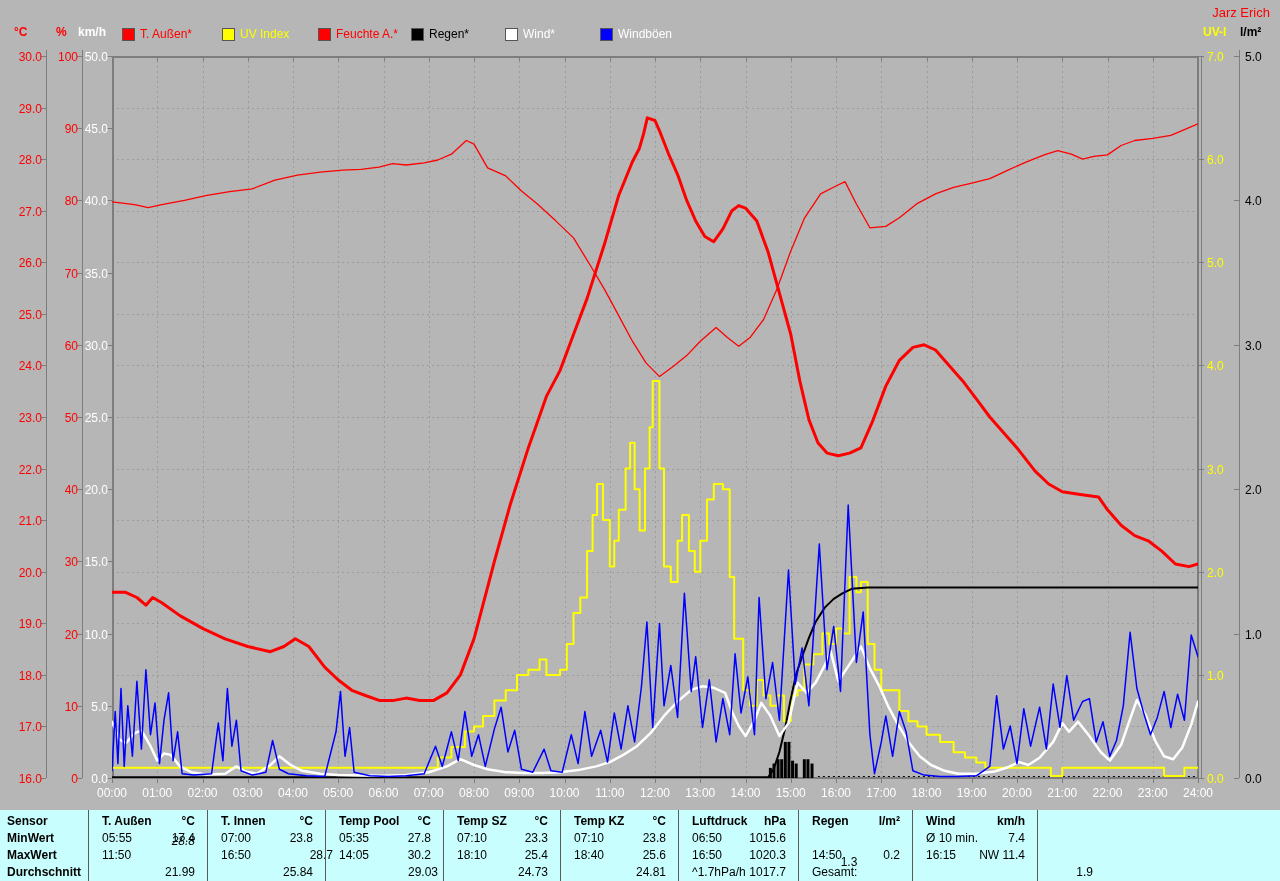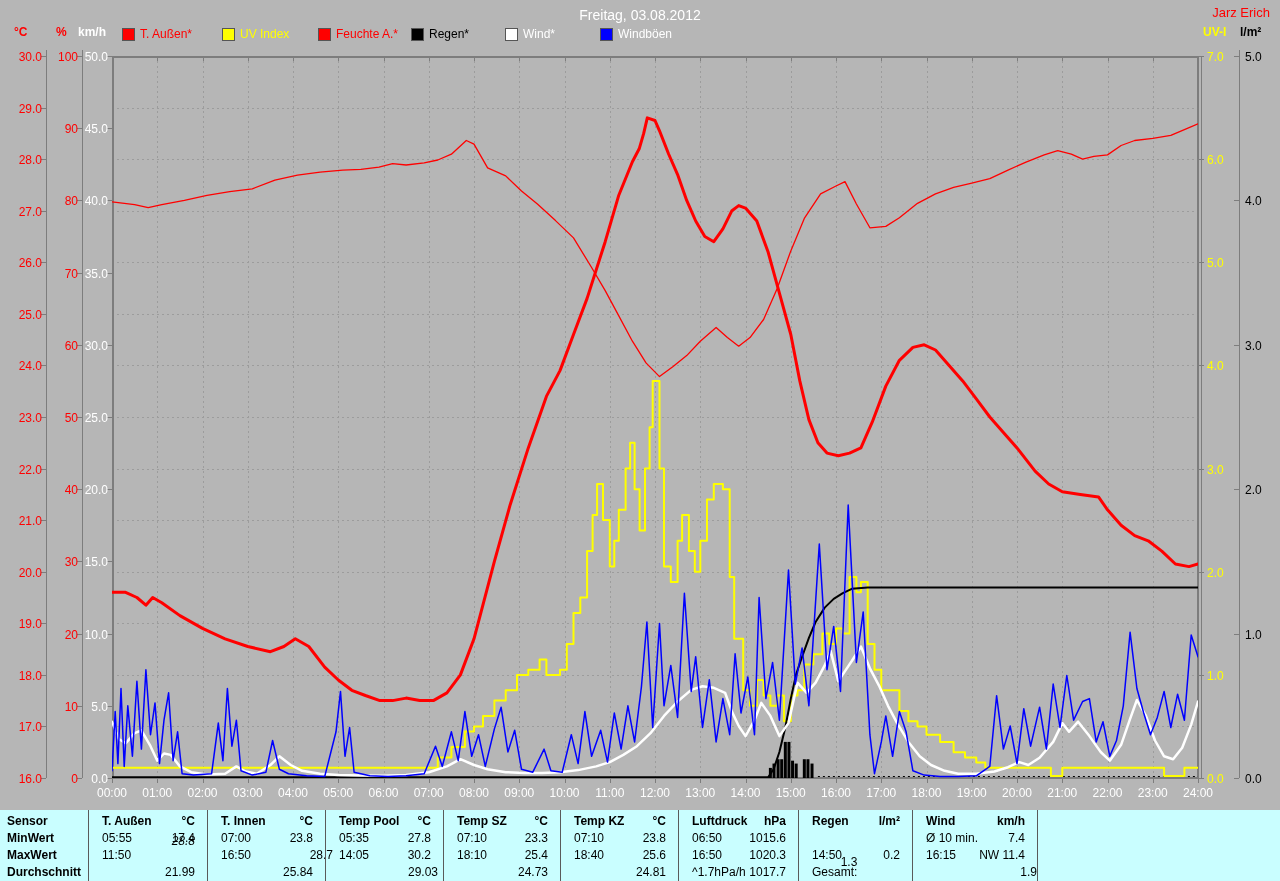--- a/index.html
+++ b/index.html
@@ -279,21 +279,20 @@
       </g>
       <line x1="817.9" y1="776.5" x2="1198" y2="776.5" stroke="#000" stroke-dasharray="2 3"></line>
       <path d="M112.0 201.8 L134.6 204.7 L148.2 207.6 L161.8 204.7 L184.4 200.4 L207.0 195.3 L229.7 191.7 L252.3 188.8 L274.9 180.2 L297.5 175.1 L320.1 172.2 L342.8 170.1 L360.9 169.4 L379.0 167.2 L392.6 163.6 L406.1 165.0 L424.2 162.9 L437.8 160.0 L451.4 154.2 L466.3 140.5 L474.0 144.1 L487.6 167.9 L505.7 175.9 L521.5 191.0 L537.4 204.0 L555.5 220.6 L573.5 237.9 L591.6 267.5 L605.2 290.6 L618.8 315.9 L632.4 341.2 L646.0 362.9 L659.5 376.6 L673.1 366.5 L686.7 355.6 L700.3 341.2 L716.1 327.5 L727.4 337.6 L738.7 346.2 L750.0 337.6 L763.6 319.5 L777.2 288.5 L790.8 250.9 L804.3 218.4 L820.6 193.9 L836.0 186.0 L845.0 181.6 L856.4 204.0 L869.9 227.8 L885.8 226.4 L899.4 217.7 L917.5 203.3 L935.5 193.9 L953.6 187.4 L971.8 183.1 L989.8 178.7 L1008.0 170.1 L1026.0 162.1 L1044.2 154.9 L1057.7 150.6 L1071.3 154.2 L1082.6 159.2 L1093.9 156.4 L1107.5 154.9 L1121.1 145.5 L1134.7 140.5 L1152.8 138.3 L1170.8 135.4 L1184.4 129.6 L1198.0 123.9" fill="none" stroke="#ff0000" stroke-width="1.3" stroke-linejoin="round" stroke-linecap="round" clip-path="url(#plotclip)"></path>
       <path d="M112.0 592.3 L125.6 592.3 L136.9 597.5 L145.9 605.2 L152.7 597.5 L161.8 602.7 L179.9 615.6 L202.5 628.4 L225.1 638.8 L247.8 646.5 L270.4 651.7 L283.9 646.5 L295.3 638.8 L308.8 646.5 L324.7 667.1 L338.3 680.0 L351.8 690.3 L365.4 695.5 L379.9 700.6 L392.6 700.6 L406.1 698.1 L419.7 700.6 L433.3 700.6 L446.9 692.9 L460.4 674.9 L474.0 638.8 L494.4 561.4 L510.2 504.7 L528.3 447.9 L546.4 396.4 L560.0 370.6 L573.5 334.5 L587.1 298.4 L605.2 241.7 L618.8 195.2 L632.4 161.7 L639.2 148.8 L643.7 133.4 L647.3 117.9 L655.0 120.5 L659.5 130.8 L668.6 154.0 L677.6 174.6 L686.7 200.4 L695.7 221.0 L704.8 236.5 L713.8 241.7 L722.9 228.8 L731.9 210.7 L738.7 205.6 L745.5 208.1 L756.8 221.0 L768.1 252.0 L779.4 293.2 L790.8 334.5 L799.8 380.9 L808.9 419.6 L817.9 442.8 L827.0 453.1 L838.3 455.7 L849.6 453.1 L860.9 447.9 L872.2 422.2 L885.8 386.1 L899.4 360.3 L912.9 347.4 L924.2 344.8 L935.5 350.0 L949.1 365.4 L962.7 380.9 L976.3 398.9 L989.8 417.0 L1003.4 432.5 L1017.0 447.9 L1035.1 471.2 L1048.7 484.0 L1062.3 491.8 L1080.3 494.4 L1098.5 496.9 L1107.5 509.8 L1121.1 525.3 L1134.7 535.6 L1148.2 540.8 L1161.8 551.1 L1175.4 564.0 L1189.0 566.6 L1198.0 564.0" fill="none" stroke="#ff0000" stroke-width="3" stroke-linejoin="round" stroke-linecap="round" clip-path="url(#plotclip)"></path>
       <path d="M112.0 767.7 H428.8 V767.7 H437.8 V757.4 H451.4 V747.1 H464.9 V731.6 H474.0 V726.4 H483.0 V716.1 H494.4 V700.6 H505.7 V690.3 H517.0 V674.9 H528.3 V669.7 H539.6 V659.4 H546.4 V674.9 H560.0 V669.7 H566.8 V643.9 H573.5 V613.0 H580.3 V597.5 H587.1 V551.1 H592.6 V515.0 H597.1 V484.0 H603.0 V520.1 H609.8 V566.6 H614.3 V540.8 H618.8 V509.8 H625.6 V468.6 H630.1 V442.8 H634.6 V489.2 H639.6 V530.5 H645.0 V468.6 H649.6 V427.3 H652.7 V380.9 H659.5 V468.6 H664.0 V566.6 H670.8 V582.0 H677.6 V540.8 H682.1 V515.0 H688.9 V551.1 H694.8 V571.7 H700.3 V540.8 H707.0 V499.5 H713.8 V484.0 H722.9 V489.2 H729.7 V576.9 H734.2 V638.8 H743.2 V690.3 H750.0 V705.8 H756.8 V680.0 H763.6 V695.5 H770.4 V705.8 H777.2 V695.5 H784.0 V721.3 H790.8 V695.5 H797.5 V690.3 H804.3 V664.5 H813.4 V654.2 H822.4 V633.6 H829.2 V643.9 H836.0 V628.4 H842.8 V633.6 H849.6 V576.9 H856.4 V592.3 H860.9 V582.0 H867.7 V643.9 H874.5 V669.7 H881.3 V690.3 H892.6 V690.3 H899.4 V711.0 H908.4 V721.3 H917.5 V726.4 H926.5 V734.7 H940.1 V741.9 H953.6 V752.2 H965.0 V757.4 H976.3 V762.5 H985.3 V767.7 H1044.2 V767.7 H1050.9 V775.9 H1062.3 V767.7 H1157.3 V767.7 H1164.1 V775.9 H1179.9 V775.9 H1184.4 V767.7 H1198.0 V767.7" fill="none" stroke="#ffff00" stroke-width="2" stroke-linejoin="round" stroke-linecap="round" clip-path="url(#plotclip)"></path>
       <path d="M112.0 777.3 L768.1 777.3 L773.6 769.3 L779.4 752.0 L785.3 727.5 L790.8 698.6 L796.2 674.0 L802.1 656.7 L808.9 637.9 L815.6 622.0 L824.7 607.6 L833.7 598.9 L842.8 593.2 L851.8 588.8 L867.7 587.4 L1198.0 587.4" fill="none" stroke="#000000" stroke-width="2" stroke-linejoin="round" stroke-linecap="round" clip-path="url(#plotclip)"></path>
       <path d="M112.0 721.7 L118.8 739.0 L125.6 743.3 L134.6 733.2 L141.4 730.3 L150.5 746.2 L157.3 760.7 L164.0 753.5 L170.8 754.9 L179.9 766.4 L191.2 772.2 L207.0 774.4 L225.1 773.7 L236.4 766.4 L245.5 771.5 L256.8 773.7 L270.4 765.0 L279.4 756.3 L290.7 765.0 L302.1 770.8 L320.1 773.7 L338.3 775.1 L360.9 775.4 L383.5 775.8 L406.1 775.1 L428.8 772.2 L446.9 766.4 L460.4 759.2 L474.0 765.0 L487.6 769.3 L505.7 772.2 L523.8 772.9 L541.9 772.9 L560.0 772.2 L578.1 770.1 L596.2 766.4 L609.8 762.1 L623.3 754.9 L636.9 746.2 L650.5 733.2 L664.0 715.9 L677.6 701.5 L691.2 689.9 L702.5 686.3 L713.8 687.8 L725.1 692.8 L731.9 711.6 L738.7 726.0 L745.5 736.1 L754.5 720.2 L761.3 702.9 L770.4 715.9 L779.4 736.1 L788.5 723.1 L797.5 682.7 L806.6 692.8 L815.6 682.7 L824.7 665.4 L830.6 650.9 L838.3 681.3 L845.0 671.1 L851.8 661.0 L860.9 646.6 L869.9 668.3 L879.0 685.6 L888.0 705.8 L897.1 723.1 L908.4 741.9 L919.7 756.3 L931.0 765.0 L944.6 770.8 L958.2 773.7 L976.3 773.7 L994.4 771.5 L1008.0 767.2 L1019.3 762.1 L1028.3 765.0 L1039.6 757.8 L1053.2 741.9 L1062.3 723.1 L1069.0 731.8 L1078.1 721.7 L1089.4 736.1 L1100.7 752.0 L1109.8 760.7 L1121.1 744.8 L1130.1 718.8 L1136.9 700.0 L1146.0 715.9 L1155.0 740.5 L1164.1 756.3 L1173.1 759.2 L1182.2 747.7 L1191.2 724.6 L1198.0 701.5" fill="none" stroke="#ffffff" stroke-width="2.5" stroke-linejoin="round" stroke-linecap="round" clip-path="url(#plotclip)"></path>
       <path d="M112.0 770.8 L115.2 711.6 L117.9 763.6 L121.0 688.5 L124.2 766.4 L127.8 705.8 L132.4 756.3 L136.9 681.3 L141.4 749.1 L145.9 669.7 L150.5 734.7 L155.0 702.9 L159.5 763.6 L164.0 720.2 L168.6 692.8 L173.1 760.7 L177.6 731.8 L182.1 773.7 L193.4 775.1 L211.6 773.7 L218.3 723.1 L222.9 760.7 L227.4 688.5 L231.9 746.2 L236.4 720.2 L241.0 770.8 L252.3 775.1 L265.9 772.2 L272.6 740.5 L279.4 769.3 L288.5 773.7 L306.6 775.8 L324.7 776.6 L336.0 731.8 L340.5 691.4 L345.0 756.3 L349.6 727.5 L354.1 772.2 L369.9 775.8 L388.0 776.6 L406.1 775.8 L424.2 773.7 L435.5 746.2 L442.3 766.4 L451.4 731.8 L458.2 760.7 L464.9 711.6 L471.7 756.3 L478.5 734.7 L485.3 766.4 L494.4 728.9 L501.1 707.2 L507.9 752.0 L514.7 730.3 L521.5 769.3 L532.8 772.2 L544.1 749.1 L550.9 770.8 L562.2 772.2 L571.3 734.7 L578.1 763.6 L584.9 711.6 L591.6 756.3 L600.7 730.3 L607.5 762.1 L614.3 713.0 L621.1 749.1 L627.9 705.8 L634.6 741.9 L641.4 687.0 L646.9 622.0 L652.7 727.5 L659.5 623.5 L664.0 705.8 L670.8 665.4 L677.6 717.4 L684.4 593.2 L691.2 691.4 L695.7 656.7 L702.5 727.5 L709.3 679.8 L716.1 741.9 L722.9 698.6 L729.7 734.7 L735.1 653.8 L741.0 713.0 L747.8 676.9 L754.5 734.7 L759.1 597.5 L765.9 698.6 L772.6 662.5 L779.4 720.2 L788.5 570.1 L795.3 684.1 L802.1 648.0 L808.9 705.8 L819.3 544.1 L827.0 669.7 L833.7 626.4 L840.5 691.4 L848.2 505.1 L856.4 662.5 L863.2 611.9 L869.9 734.7 L874.5 773.7 L881.3 741.9 L885.8 715.9 L892.6 756.3 L899.4 711.6 L906.1 731.8 L912.9 770.8 L924.2 775.1 L940.1 776.6 L958.2 776.6 L976.3 775.8 L989.8 766.4 L996.6 695.7 L1003.4 749.1 L1010.2 726.0 L1017.0 763.6 L1023.8 708.7 L1030.6 746.2 L1039.6 707.2 L1046.4 749.1 L1053.2 684.1 L1060.0 727.5 L1066.8 675.5 L1073.6 720.2 L1082.6 701.5 L1089.4 698.6 L1096.2 741.9 L1103.0 721.7 L1109.8 756.3 L1116.5 740.5 L1123.3 705.8 L1130.1 632.2 L1136.9 688.5 L1143.7 713.0 L1150.5 734.7 L1157.3 717.4 L1164.1 691.4 L1170.8 727.5 L1177.6 694.2 L1184.4 720.2 L1191.2 635.0 L1198.0 656.7" fill="none" stroke="#0000ff" stroke-width="1.5" stroke-linejoin="round" stroke-linecap="round" clip-path="url(#plotclip)"></path>
     </svg>
 
-  <div class="hdr" id="page-title">Freitag, 03.08.2012</div>
   <div class="hdr" id="station-name">Jarz Erich</div>
 
   <span class="hdr unit-label" style="left: 14px; color: rgb(255, 0, 0);" id="unit-temp">°C</span>
   <span class="hdr unit-label" style="left: 56px; color: rgb(255, 0, 0);" id="unit-hum">%</span>
   <span class="hdr unit-label" style="left: 78px; color: rgb(255, 255, 255);" id="unit-wind">km/h</span>
   <span class="hdr unit-label" style="left: 1203px; color: rgb(255, 255, 0);" id="unit-uv">UV-I</span>
   <span class="hdr unit-label" style="left: 1240px; color: rgb(0, 0, 0);" id="unit-rain">l/m²</span>
 
   <div id="legend">
     <span class="legend-item" style="left:122px">
@@ -375,21 +374,21 @@
       <div class="tcell" style="left: 812px; top: 38px;">14:50</div>
       <div class="tcell" style="left: 798px; top: 38px; width: 102px; text-align: right;">0.2</div>
       <div class="tcell" style="left: 812px; top: 55px;">Gesamt:</div>
       <div class="tcell" style="left: 798px; top: 45px; width: 102px; text-align: center;">1.3</div>
       <div class="tcell tbold" style="left: 926px; top: 4px;">Wind</div>
       <div class="tcell tbold" style="left: 912px; top: 4px; width: 113px; text-align: right;">km/h</div>
       <div class="tcell" style="left: 926px; top: 21px;">Ø 10 min.</div>
       <div class="tcell" style="left: 912px; top: 21px; width: 113px; text-align: right;">7.4</div>
       <div class="tcell" style="left: 926px; top: 38px;">16:15</div>
       <div class="tcell" style="left: 912px; top: 38px; width: 113px; text-align: right;">NW 11.4</div>
-      <div class="tcell" style="left: 884px; top: 55px; width: 113px; text-align: right; padding-left: 40px;">1.9</div>
+      <div class="tcell" style="left: 940px; top: 55px; width: 113px; text-align: right; padding-left: 40px;">1.9</div>
     </div>
 <div class="tsep" style="left: 88px;"></div>
     <div class="tsep" style="left: 207px;"></div>
     <div class="tsep" style="left: 325px;"></div>
     <div class="tsep" style="left: 443px;"></div>
     <div class="tsep" style="left: 560px;"></div>
     <div class="tsep" style="left: 678px;"></div>
     <div class="tsep" style="left: 798px;"></div>
     <div class="tsep" style="left: 912px;"></div>
     <div class="tsep" style="left: 1037px;"></div>

